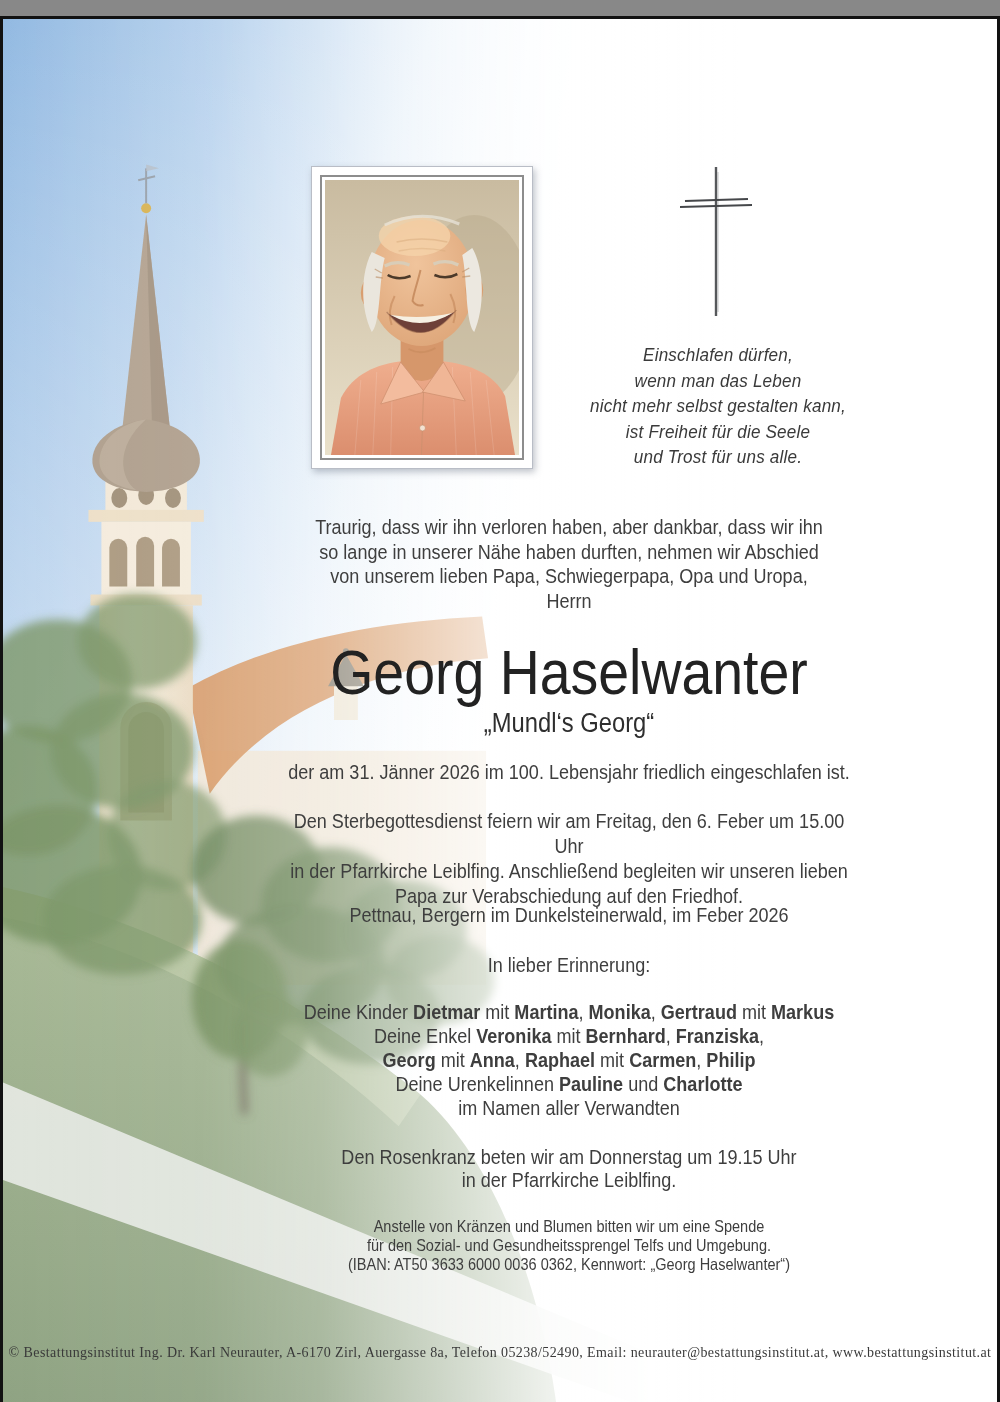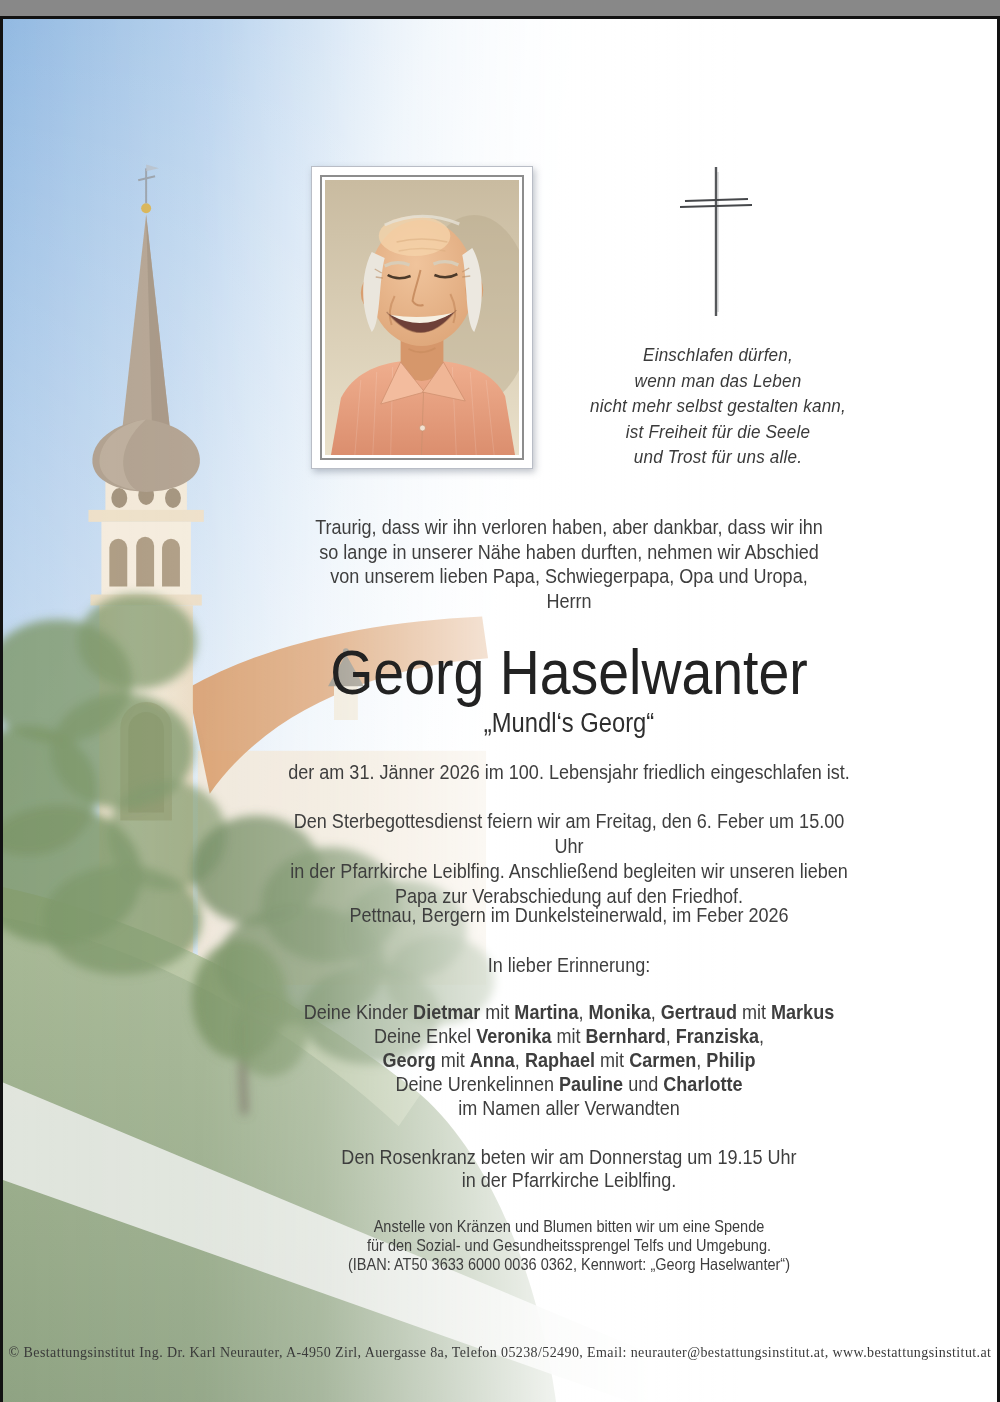--- a/index.html
+++ b/index.html
@@ -278,15 +278,15 @@
       <div>in der Pfarrkirche Leiblfing.</div>
     </div>
 
     <div class="donation">
       <div>Anstelle von Kränzen und Blumen bitten wir um eine Spende</div>
       <div>für den Sozial- und Gesundheitssprengel Telfs und Umgebung.</div>
       <div>(IBAN: AT50 3633 6000 0036 0362, Kennwort: „Georg Haselwanter“)</div>
     </div>
   </div>
 
-  <div class="footer">© Bestattungsinstitut Ing. Dr. Karl Neurauter, A-4950 Zirl, Auergasse 8a, Telefon 05238/52490, Email: neurauter@bestattungsinstitut.at, www.bestattungsinstitut.at</div>
+  <div class="footer">© Bestattungsinstitut Ing. Dr. Karl Neurauter, A-6170 Zirl, Auergasse 8a, Telefon 05238/52490, Email: neurauter@bestattungsinstitut.at, www.bestattungsinstitut.at</div>
 
 </div>
 
 </body></html>

